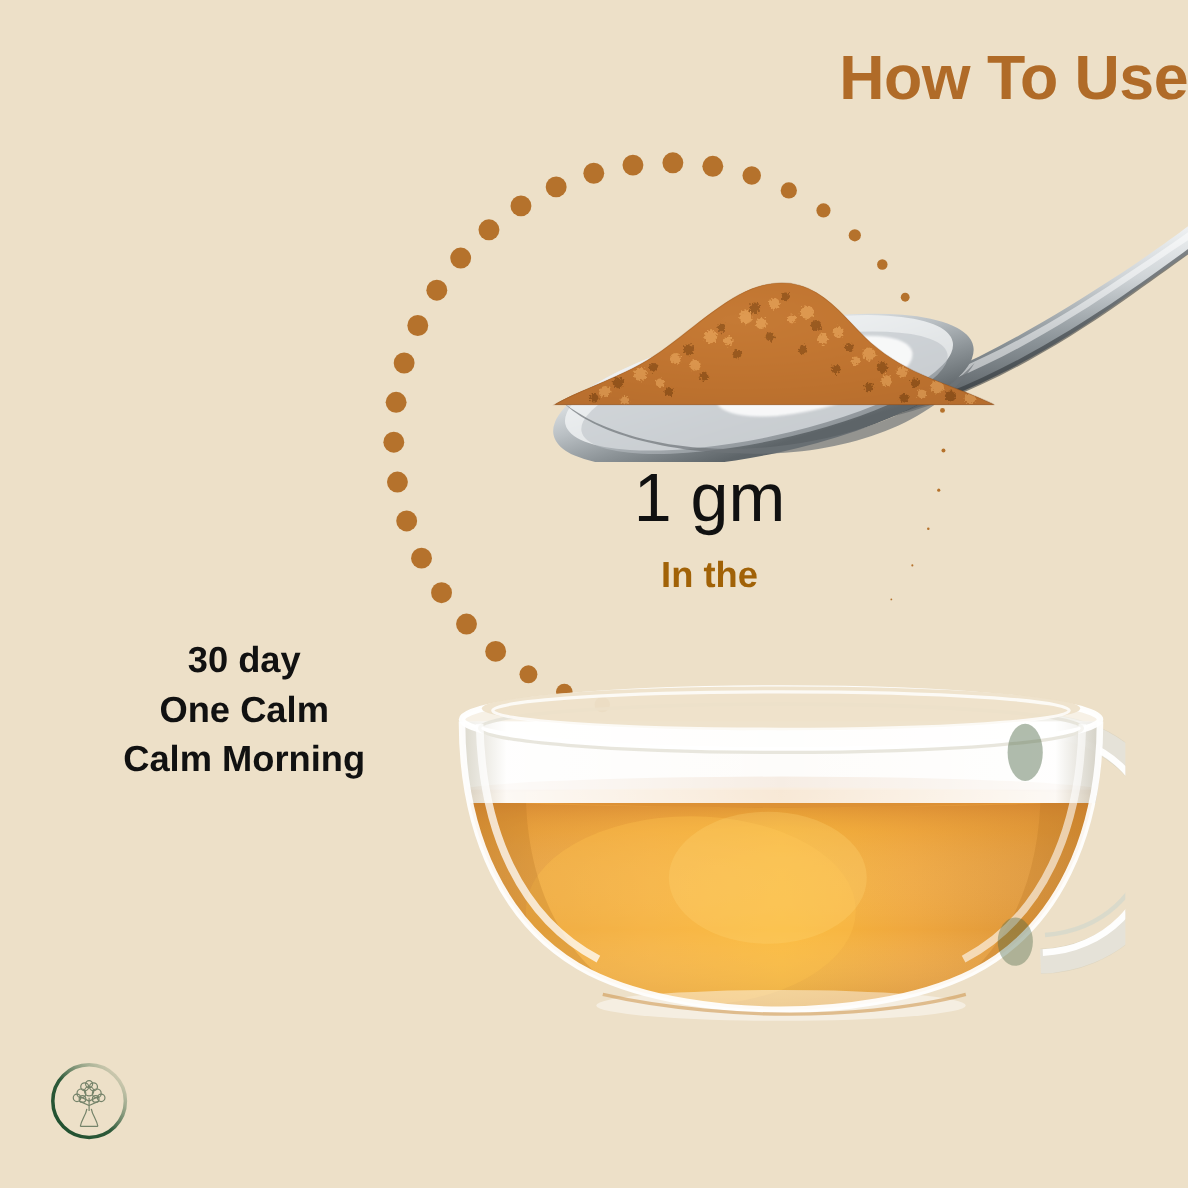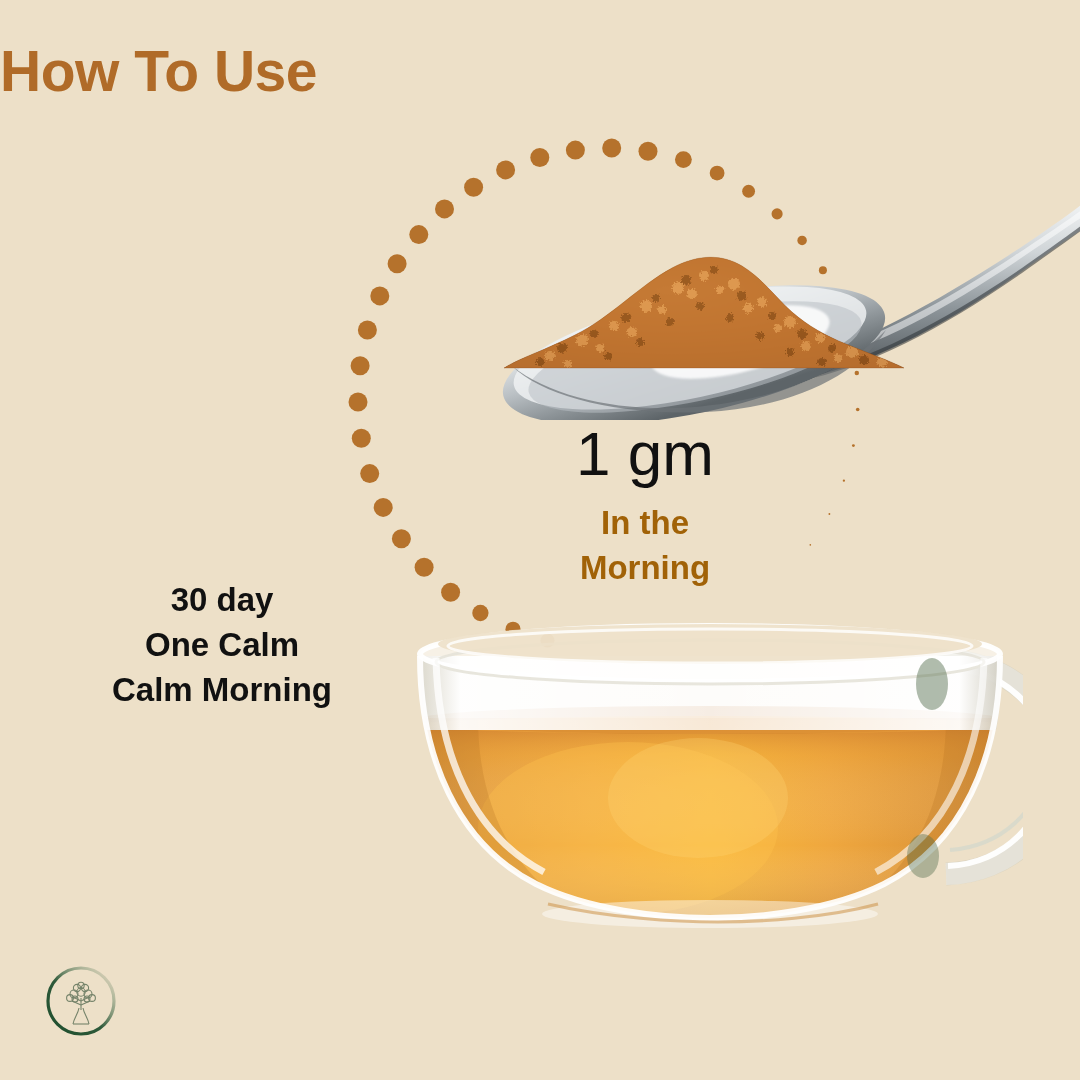--- a/index.html
+++ b/index.html
@@ -21,21 +21,21 @@
     background: #ede0c8;
     overflow: hidden;
   }
 
   
   #title {
     position: absolute;
     top: 40px;
     left: 0;
     width: 1080px;
-    text-align: left;
+    text-align: right;
     font-size: 57px;
     font-weight: bold;
     letter-spacing: -0.5px;
     color: #b06b28;
     line-height: 1.1;
   }
 
   
   #arc-svg {
     position: absolute;
@@ -349,21 +349,20 @@
         <ellipse cx="534" cy="66" rx="16" ry="26" fill="#4f6b4a" opacity="0.45"></ellipse>
         <ellipse cx="525" cy="238" rx="16" ry="22" fill="#4f6b4a" opacity="0.4"></ellipse>
       </g>
     </svg>
   </div>
 
   <div id="dose-block">
     <div id="dose-amount">1 gm</div>
     <div id="dose-when">
       <span class="l1">In the</span>
-      <span class="l2">Morning</span>
     </div>
   </div>
 
   <div id="tagline">
     <span>30 day</span>
     <span>One Calm</span>
     <span>Calm Morning</span>
   </div>
 
   <div id="logo">

